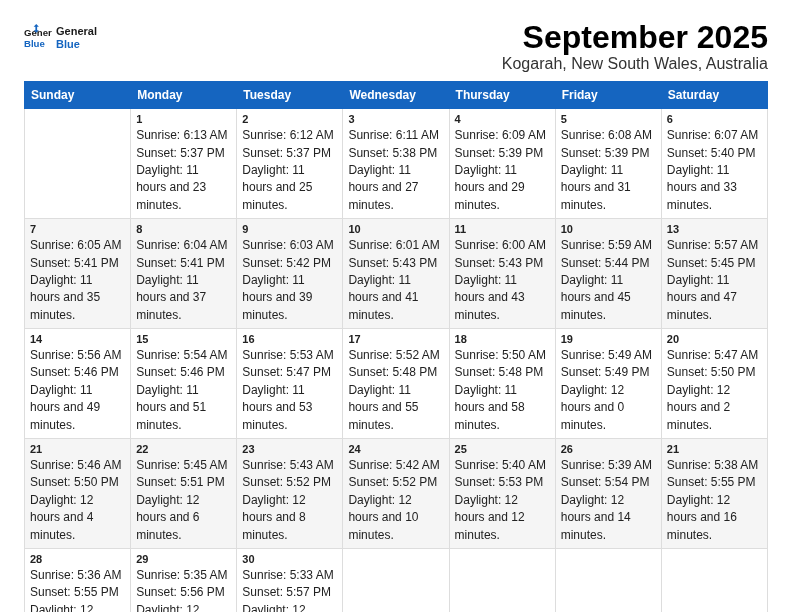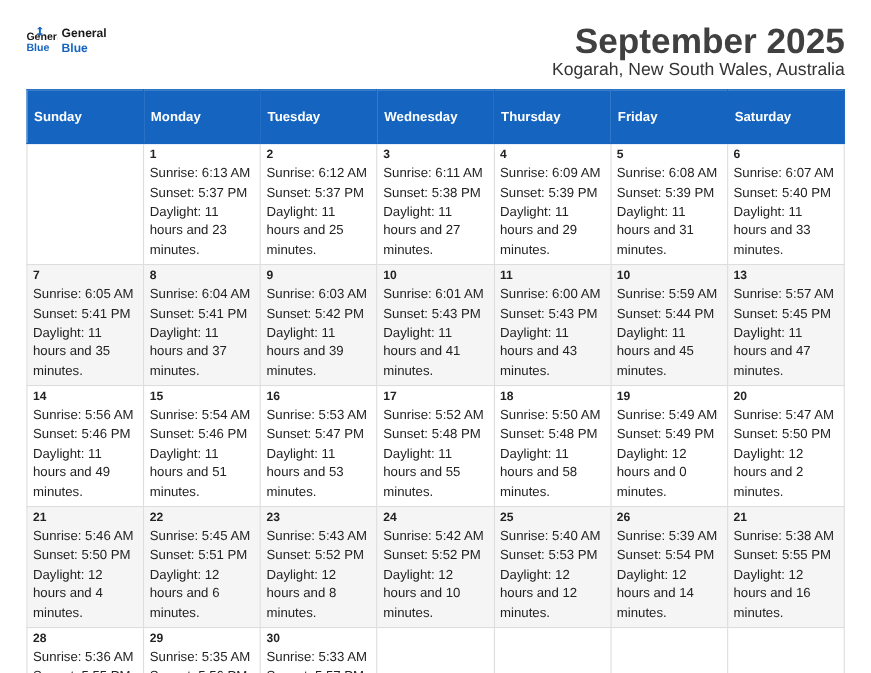--- a/index.html
+++ b/index.html
@@ -25,38 +25,38 @@
     .logo-icon {
       width: 28px;
       height: 28px;
     }
     .title-block {
       text-align: right;
     }
     .month-title {
       font-size: 32px;
       font-weight: bold;
-      color: #404040;
+      color: #000000;
       line-height: 1.1;
     }
     .subtitle {
       font-size: 16px;
       color: #333;
     }
     .calendar-table {
       width: 100%;
       border-collapse: collapse;
       border: 1px solid #ccc;
     }
     .calendar-table th {
       background: #1565c0;
       color: #fff;
       font-size: 12px;
       font-weight: bold;
-      padding: 17px 6px;
+      padding: 6px 6px;
       text-align: left;
       border: 1px solid #1565c0;
     }
     .calendar-table td {
       vertical-align: top;
       padding: 4px 5px;
       font-size: 9.5px;
       color: #222;
       border: 1px solid #ddd;
       width: calc(100% / 7);

